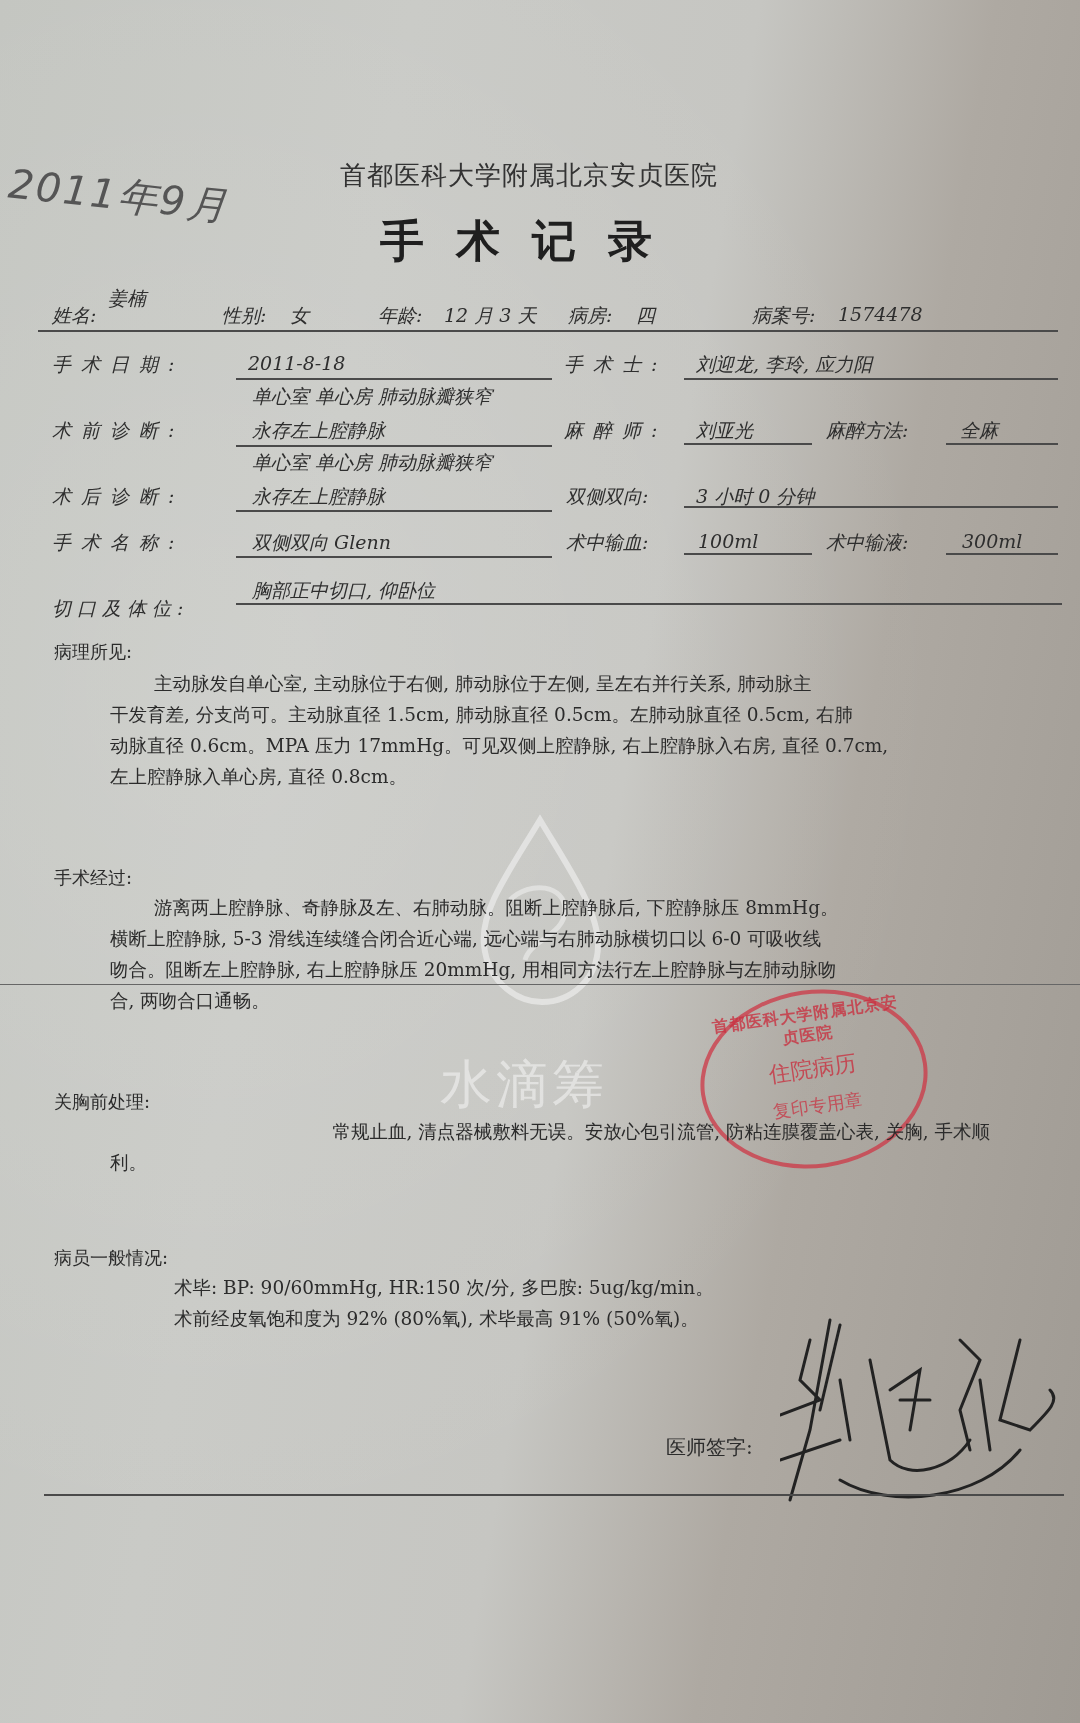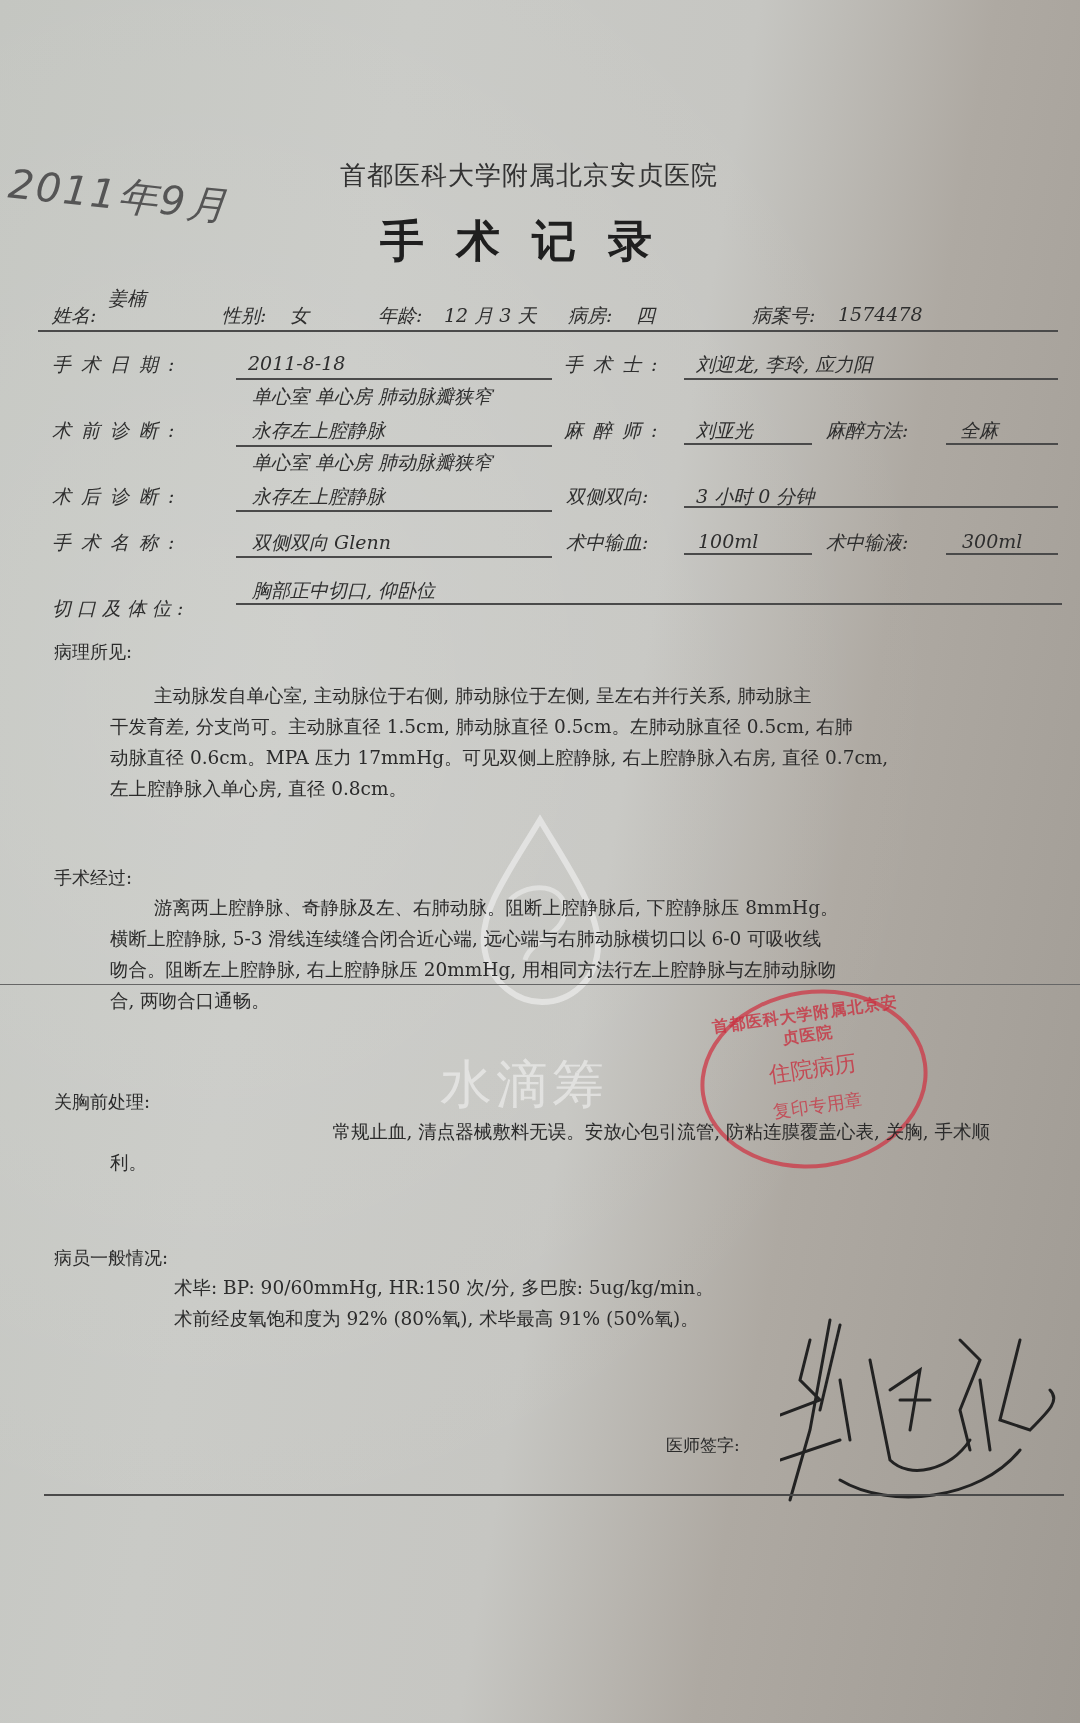--- a/index.html
+++ b/index.html
@@ -114,21 +114,21 @@
 <span class="abs f" style="left:826px; top:530px;">术中输液:</span>
 <span class="abs f" style="left:962px; top:530px;">300ml</span>
 <div class="line" style="left:946px; top:553px; width:112px;"></div>
 
 <span class="abs f" style="left:52px; top:596px; letter-spacing:6px;text-align:center;">切口及体位:</span>
 <span class="abs f" style="left:252px; top:578px;">胸部正中切口, 仰卧位</span>
 <div class="line" style="left:236px; top:603px; width:826px;"></div>
 
 <div class="abs section-h" style="left:54px; top:640px;">病理所见:</div>
 <div class="abs para" style="left:110px; top:668px; width:880px;">
-  <div style="text-indent:44px;margin-top:12px;">主动脉发自单心室, 主动脉位于右侧, 肺动脉位于左侧, 呈左右并行关系, 肺动脉主</div>
+  <div style="text-indent:44px;">主动脉发自单心室, 主动脉位于右侧, 肺动脉位于左侧, 呈左右并行关系, 肺动脉主</div>
   <div>干发育差, 分支尚可。主动脉直径 1.5cm, 肺动脉直径 0.5cm。左肺动脉直径 0.5cm, 右肺</div>
   <div>动脉直径 0.6cm。MPA 压力 17mmHg。可见双侧上腔静脉, 右上腔静脉入右房, 直径 0.7cm,</div>
   <div>左上腔静脉入单心房, 直径 0.8cm。</div>
 </div>
 
 <svg class="watermark-drop" viewBox="0 0 140 200">
   <path d="M70 10 C 40 60, 10 100, 14 135 C 18 175, 50 192, 72 192 C 100 192, 128 170, 128 135 C 128 100, 100 60, 70 10 Z" fill="none" stroke="rgba(245,245,245,0.55)" stroke-width="6"></path>
   <path d="M40 90 C 60 70, 95 75, 95 100 C 95 125, 60 130, 55 150" fill="none" stroke="rgba(245,245,245,0.5)" stroke-width="5"></path>
 </svg>
 
@@ -154,21 +154,21 @@
   <div style="text-indent:44px;text-align:right;">常规止血, 清点器械敷料无误。安放心包引流管, 防粘连膜覆盖心表, 关胸, 手术顺</div>
   <div>利。</div>
 </div>
 
 <div class="abs section-h" style="left:54px; top:1246px;">病员一般情况:</div>
 <div class="abs para" style="left:158px; top:1272px; width:840px;margin-left:16px;">
   <div>术毕: BP: 90/60mmHg, HR:150 次/分, 多巴胺: 5ug/kg/min。</div>
   <div>术前经皮氧饱和度为 92% (80%氧), 术毕最高 91% (50%氧)。</div>
 </div>
 
-<div class="abs section-h" style="left:666px; top:1434px; font-size:17px;">医师签字:</div>
+<div class="abs section-h" style="left:666px; top:1434px; font-size:20px;">医师签字:</div>
 <svg class="sig" viewBox="0 0 290 210">
   <g fill="none" stroke="#222" stroke-width="3" stroke-linecap="round">
     <path d="M30 40 L 20 80 L 40 100 L 0 115"></path>
     <path d="M50 20 L 30 130 L 10 200"></path>
     <path d="M60 25 L 40 110"></path>
     <path d="M0 160 L 60 140"></path>
     <path d="M60 80 L 70 140"></path>
     <path d="M90 60 L 110 160 C 130 180, 170 170, 190 140"></path>
     <path d="M110 90 L 140 70 L 130 130"></path>
     <path d="M120 100 L 150 100"></path>

